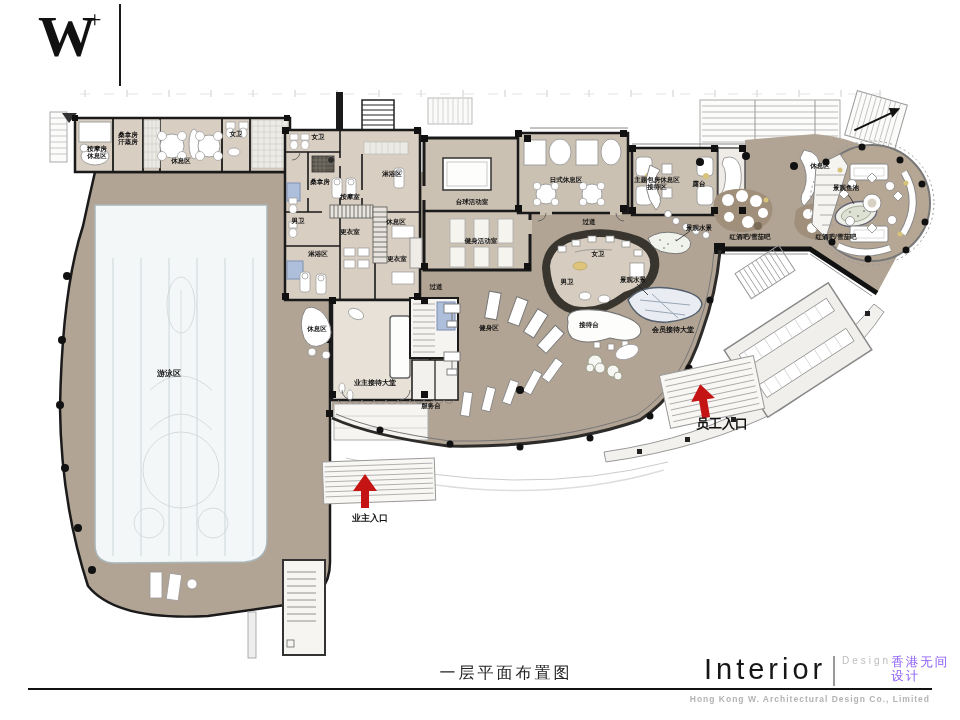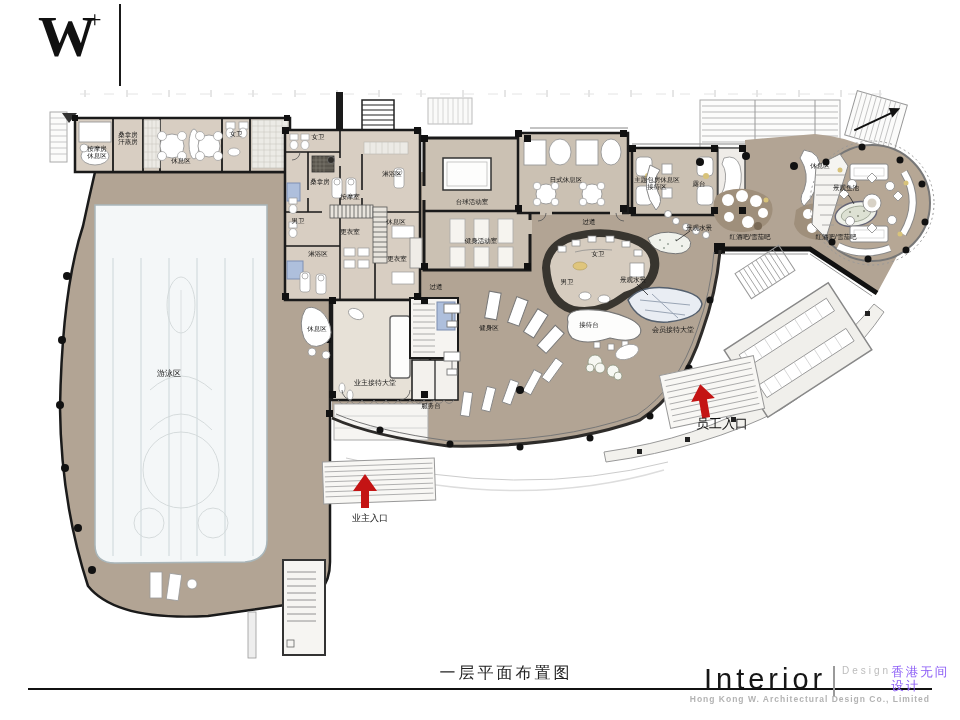--- a/index.html
+++ b/index.html
@@ -10,30 +10,30 @@
           font-weight:700;font-size:58px;color:#111;line-height:1;}
   .logo-plus{position:absolute;left:88px;top:6px;font-family:"Liberation Serif","DejaVu Serif",serif;
           font-weight:400;font-size:24px;color:#111;}
   .logo-rule{position:absolute;left:119px;top:4px;width:2px;height:82px;background:#1a1a1a;}
   .page-title{position:absolute;left:131px;top:44px;font-family:"Liberation Serif","DejaVu Serif",serif;
           font-weight:700;font-size:20px;color:#000;letter-spacing:1px;}
   
   .footer-line{position:absolute;left:28px;top:688px;width:904px;height:2px;background:#111;}
   .caption{position:absolute;left:0;top:663px;width:960px;text-align:center;
            font-size:16px;color:#222;letter-spacing:3px;padding-left:26px;}
-  .brand{position:absolute;left:704px;top:655px;display:flex;align-items:flex-start;margin-top:10px;}
+  .brand{position:absolute;left:704px;top:655px;display:flex;align-items:flex-start;}
   .brand-main{font-size:29px;color:#161616;letter-spacing:4px;line-height:1;}
   .brand-div{width:2px;height:30px;background:#9a9a9a;margin:1px 7px 0 7px;}
   .brand-right{display:flex;flex-direction:row;line-height:1.15;}
   .brand-design{font-size:10px;color:#bcbcbc;letter-spacing:3px;}
   .brand-cn{font-size:12.5px;color:#8b5cf6;letter-spacing:2px;}
   .tagline{position:absolute;right:30px;top:694px;font-size:8.5px;color:#b3b3b3;letter-spacing:1px;font-weight:bold;}
   
   .plan-wrap{position:absolute;left:0;top:0;width:960px;height:720px;}
-  .plan-label{position:absolute;transform:translate(-50%,-50%);font-size:6.5px;font-weight:400;
+  .plan-label{position:absolute;transform:translate(-50%,-50%);font-size:6.5px;font-weight:700;
               color:#111;white-space:pre-line;text-align:center;line-height:1.15;pointer-events:none;}
 </style>
 </head>
 <body>
 
 <div class="slide">
 
   <div class="logo-w">W</div>
   <div class="logo-plus">+</div>
   <div class="logo-rule"></div>

